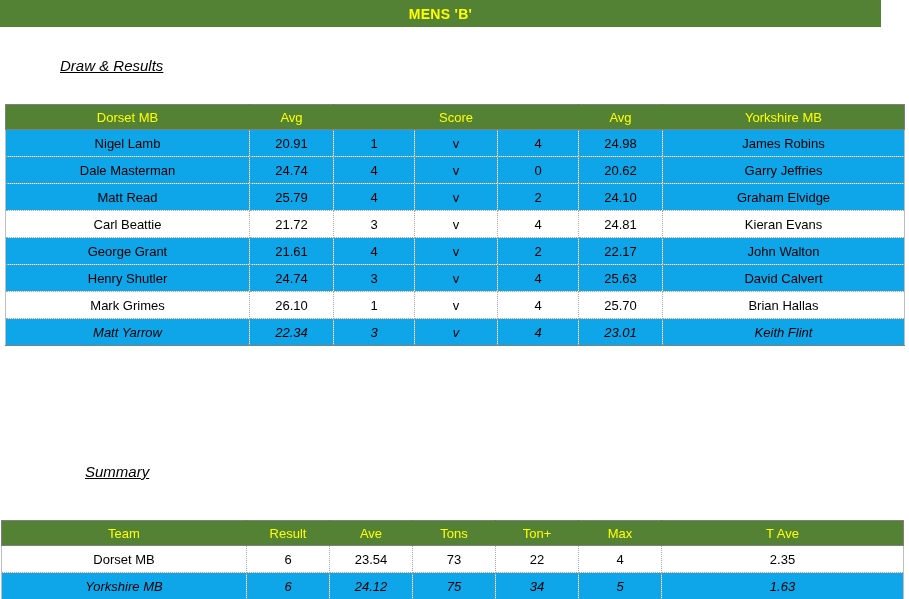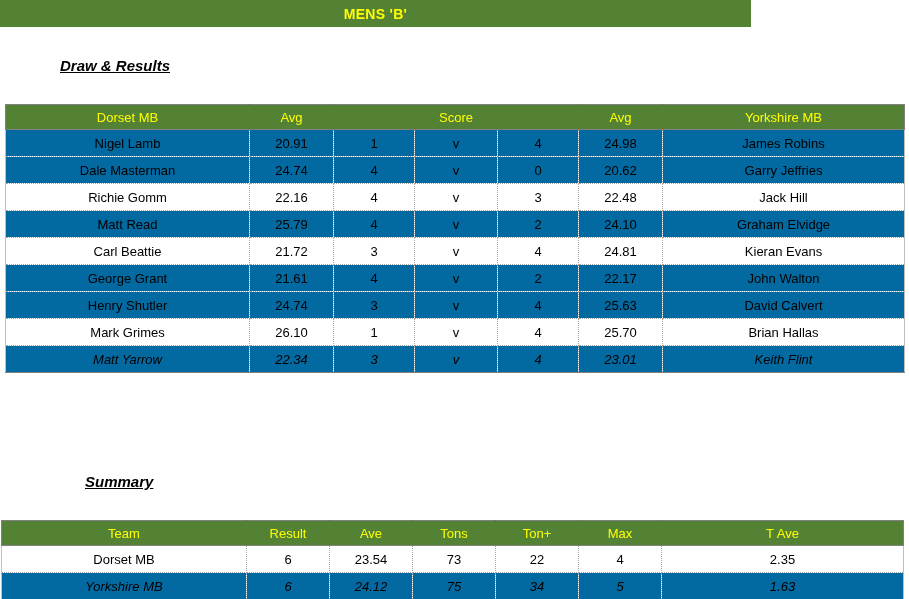--- a/index.html
+++ b/index.html
@@ -11,52 +11,52 @@
     width: 909px;
     height: 599px;
     font-family: "Liberation Sans", sans-serif;
     color: #000000;
     overflow: hidden;
     position: relative;
   }
 
   
   #banner {
-    width: 751px;
+    width: 881px;
     height: 27px;
     background: #548235;
     display: flex;
     align-items: center;
     justify-content: center;
     box-sizing: border-box;
   }
   #banner-title {
     color: #FFFF00;
     font-size: 14px;
     font-weight: bold;
     letter-spacing: 0.3px;
   }
 
   
   .section-heading {
     font-size: 15px;
-    font-weight: bold;
+    font-weight: normal;
     font-style: italic;
     text-decoration: underline;
     color: #000000;
   }
   #heading-draw-results {
     position: absolute;
     left: 60px;
     top: 57px;
   }
   #heading-summary {
     position: absolute;
     left: 85px;
-    top: 473px;
+    top: 463px;
   }
 
   
   table.sheet {
     position: absolute;
     border-collapse: collapse;
     table-layout: fixed;
     font-size: 13px;
     background: #ffffff;
   }
@@ -96,21 +96,21 @@
     padding: 0 6px;
     text-align: center;
     border-left: 1px dotted #a6a6a6;
     border-right: 1px dotted #a6a6a6;
     border-bottom: 1px dotted #a6a6a6;
     background: #ffffff;
     white-space: nowrap;
     overflow: hidden;
   }
   table.sheet tbody tr.alt td {
-    background: #0369a1;
+    background: #0ea5e9;
   }
   table.sheet tbody td.edge-left {
     border-left: 1px solid #bfbfbf;
   }
   table.sheet tbody td.edge-right {
     border-right: 1px solid #bfbfbf;
   }
   table.sheet tbody tr.last-row td {
     border-bottom: 1px solid #808080;
     font-style: italic;
@@ -171,29 +171,20 @@
       </tr>
       <tr class="alt">
         <td class="name-cell edge-left">Dale Masterman</td>
         <td>24.74</td>
         <td>4</td>
         <td class="vs-cell">v</td>
         <td>0</td>
         <td>20.62</td>
         <td class="name-cell edge-right">Garry Jeffries</td>
       </tr>
-      <tr>
-        <td class="name-cell edge-left">Richie Gomm</td>
-        <td>22.16</td>
-        <td>4</td>
-        <td class="vs-cell">v</td>
-        <td>3</td>
-        <td>22.48</td>
-        <td class="name-cell edge-right">Jack Hill</td>
-      </tr>
       <tr class="alt">
         <td class="name-cell edge-left">Matt Read</td>
         <td>25.79</td>
         <td>4</td>
         <td class="vs-cell">v</td>
         <td>2</td>
         <td>24.10</td>
         <td class="name-cell edge-right">Graham Elvidge</td>
       </tr>
       <tr>

